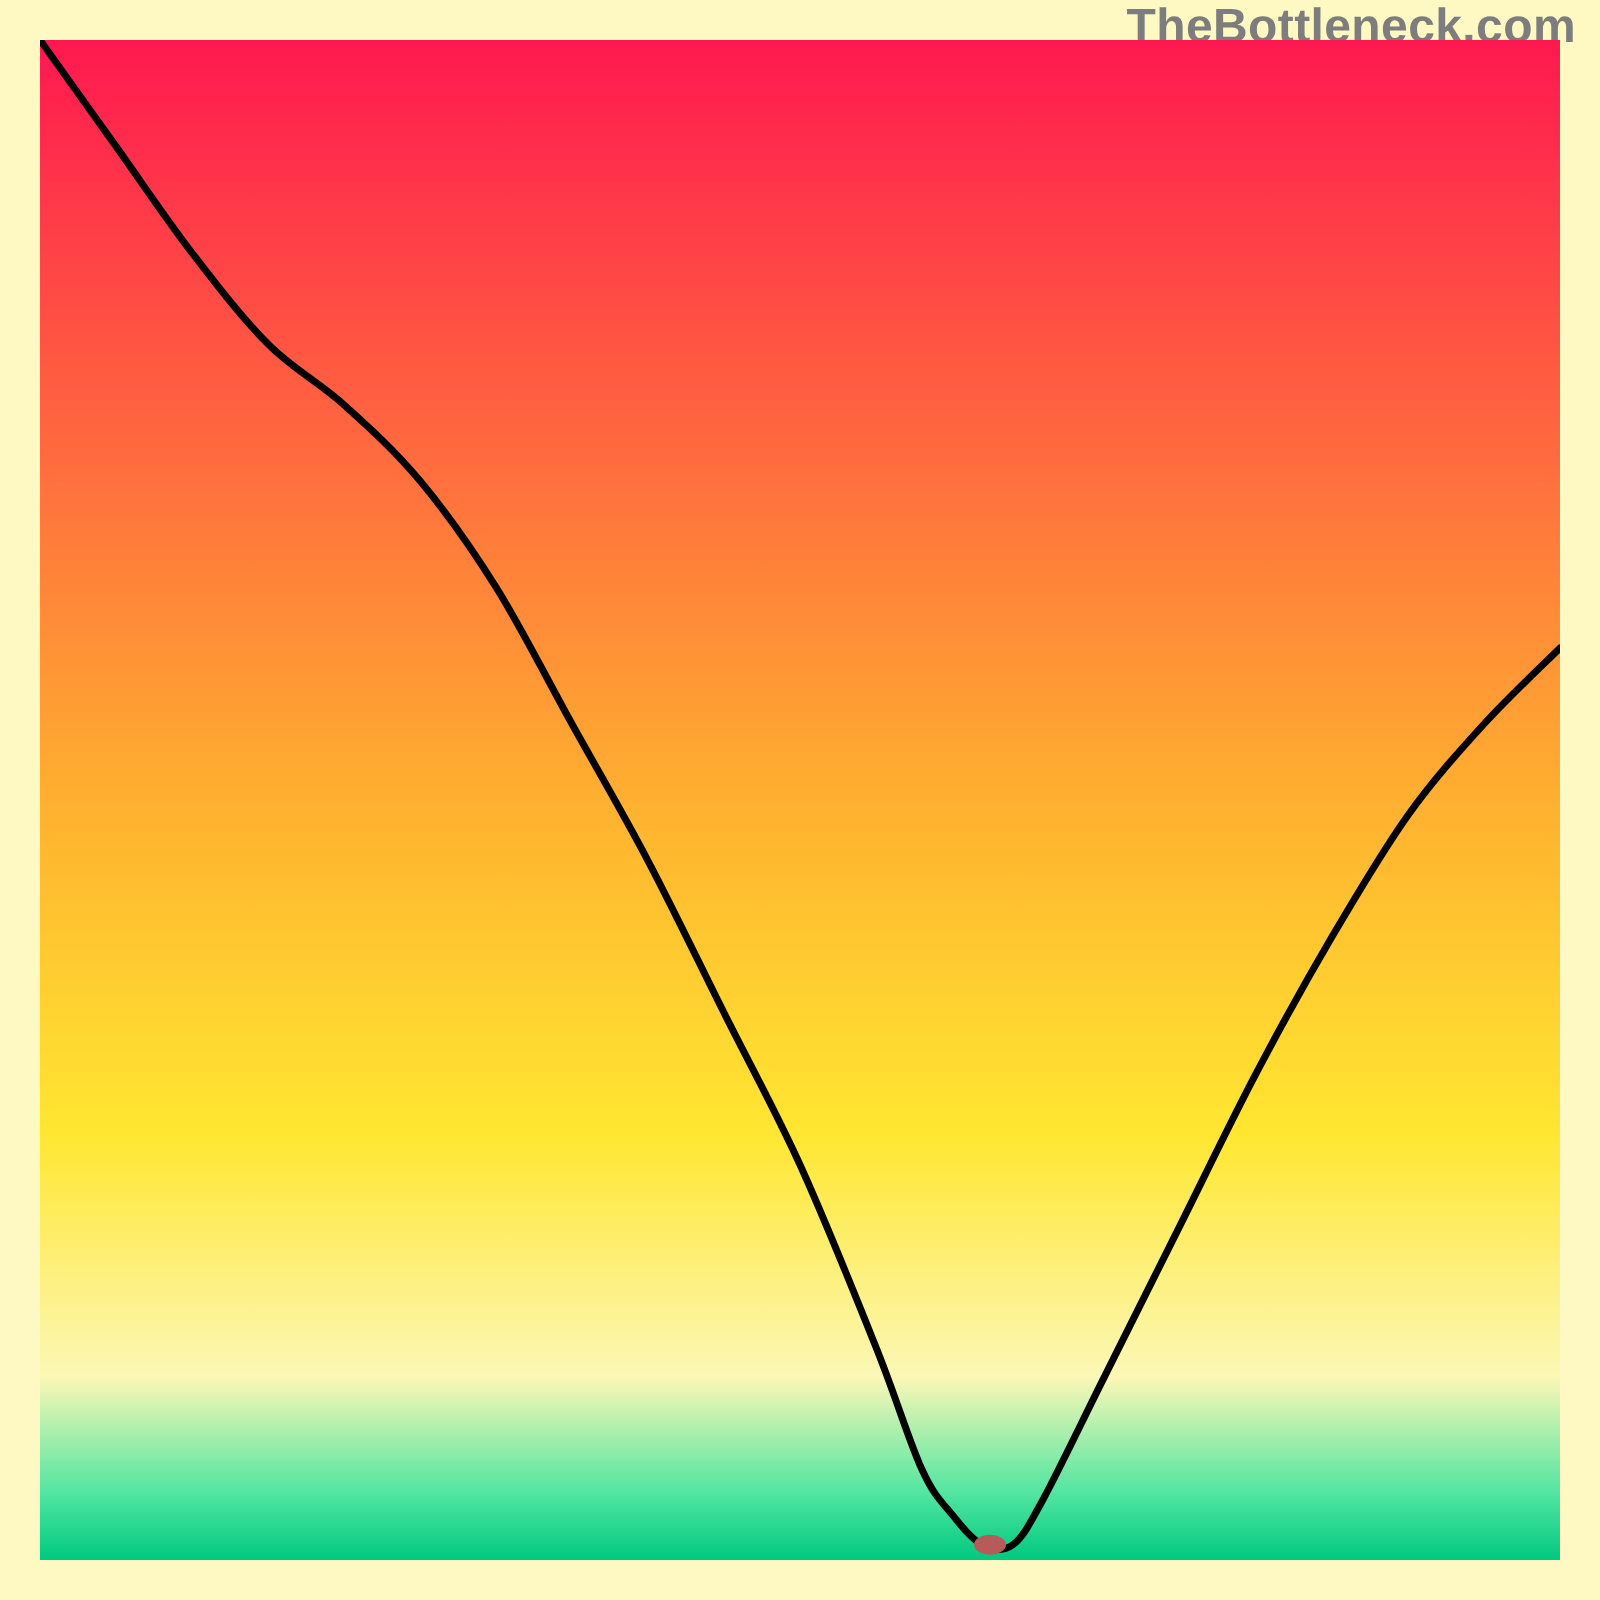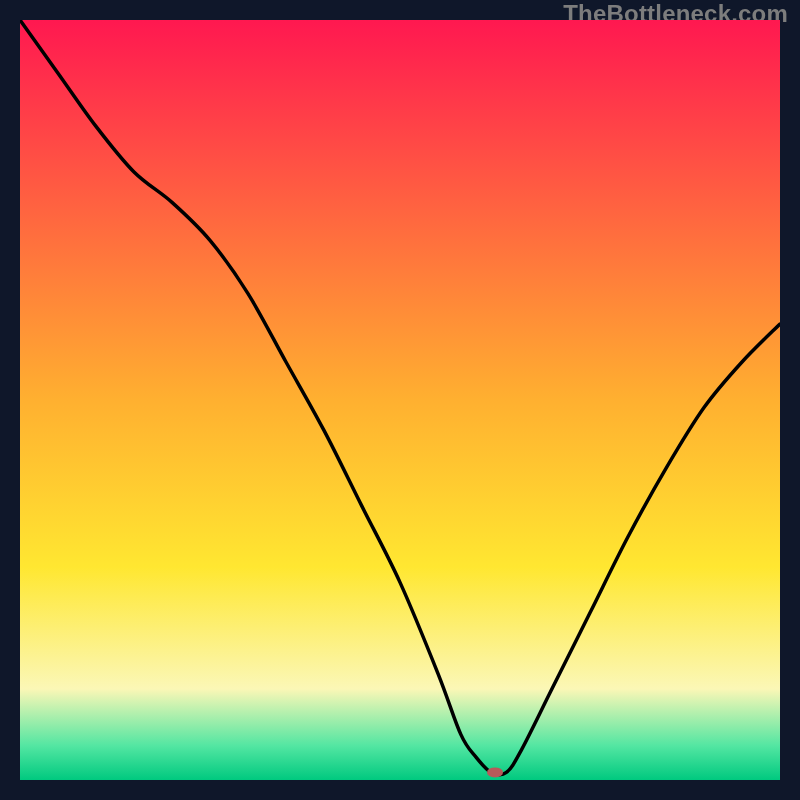--- a/index.html
+++ b/index.html
@@ -8,21 +8,21 @@
     width: 800px;
     height: 800px;
     background: #000;
     overflow: hidden;
     font-family: Arial, Helvetica, sans-serif;
   }
   .stage {
     position: relative;
     width: 800px;
     height: 800px;
-    background: #0f172a;
+    background: #fef9c3;
   }
   .plot {
     position: absolute;
     left: 20px;
     top: 20px;
     width: 760px;
     height: 760px;
   }
   .watermark {
     position: absolute;

